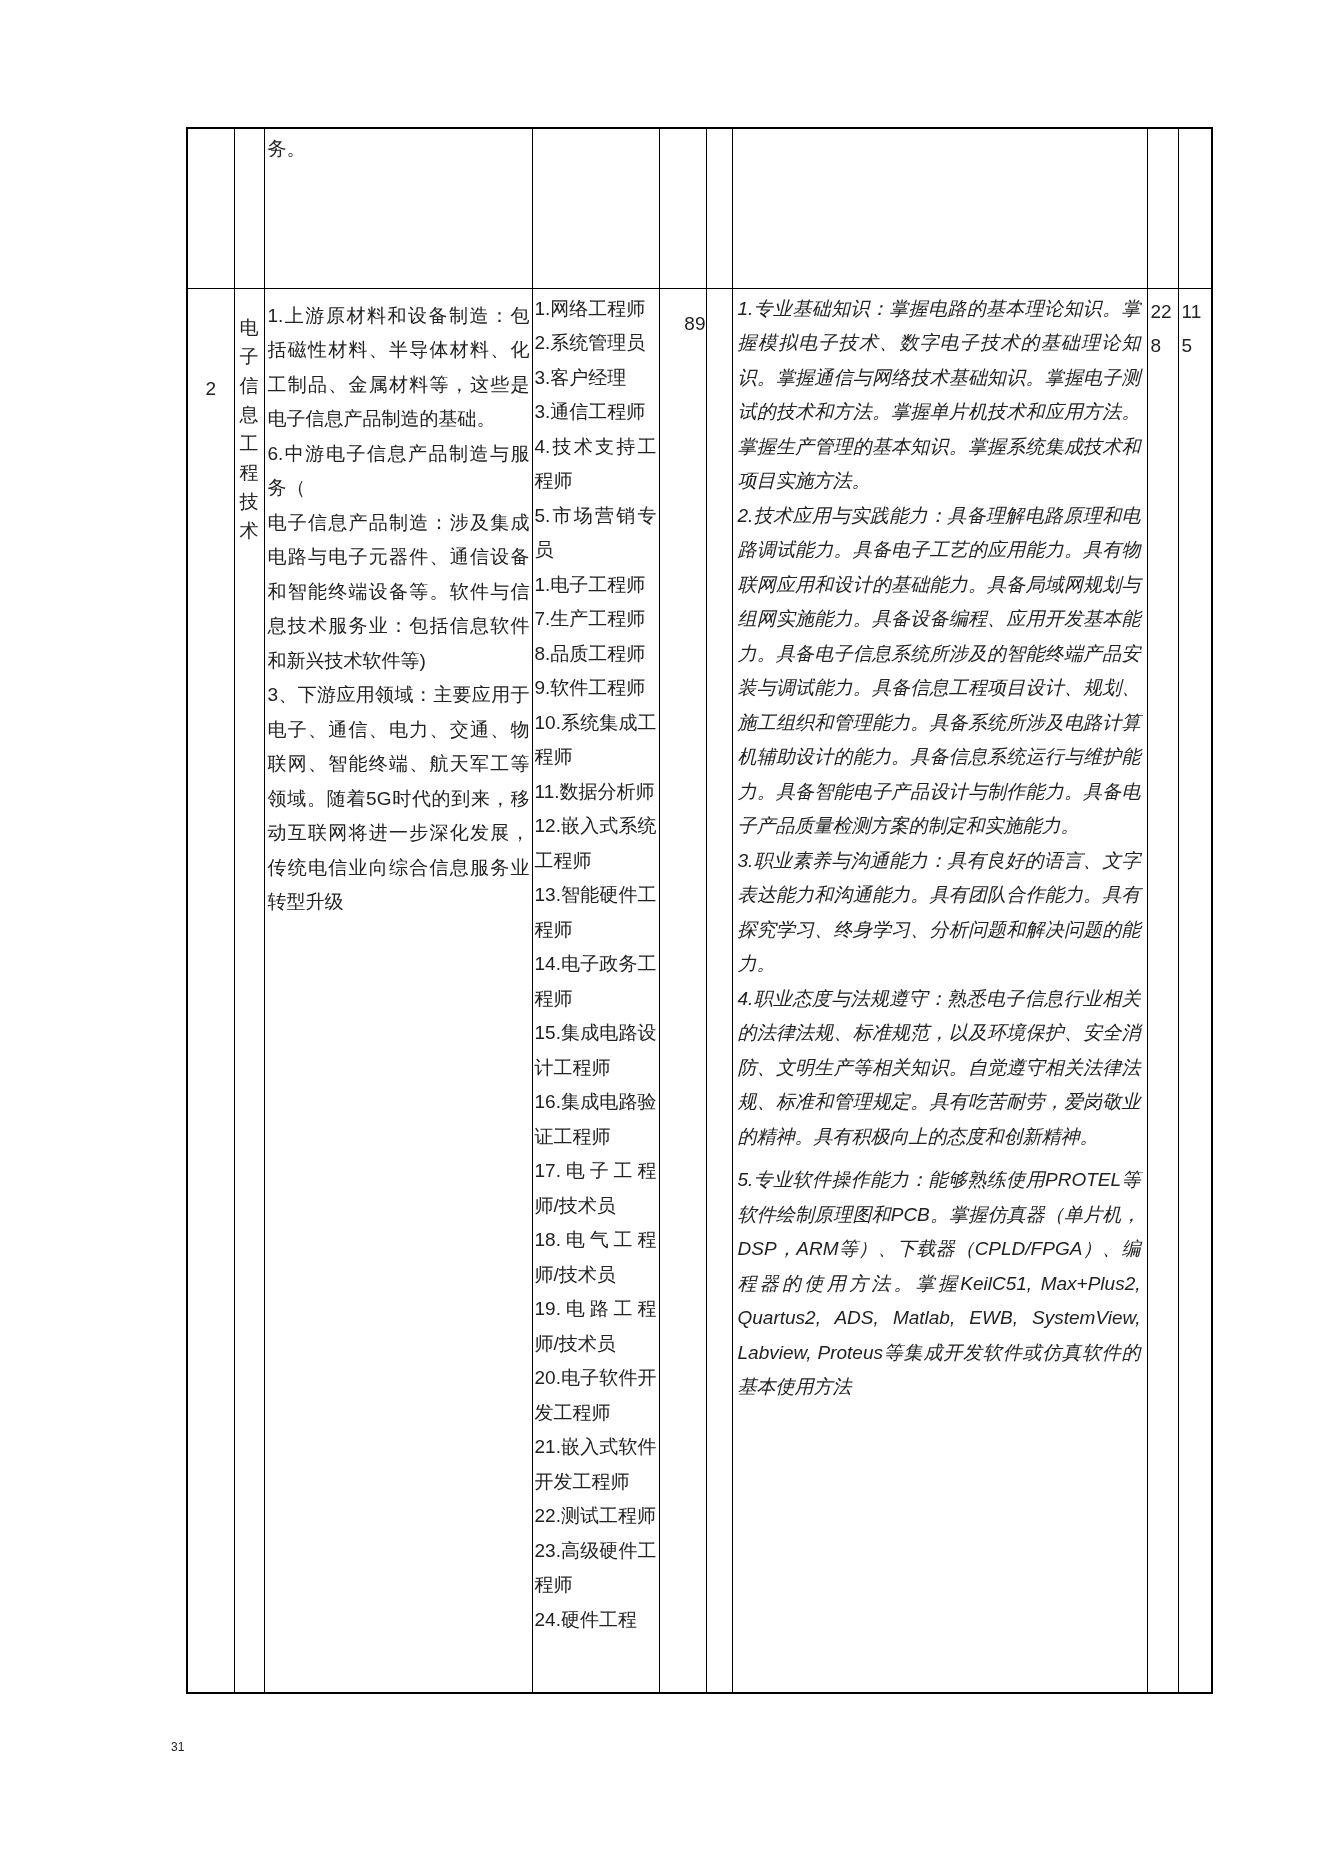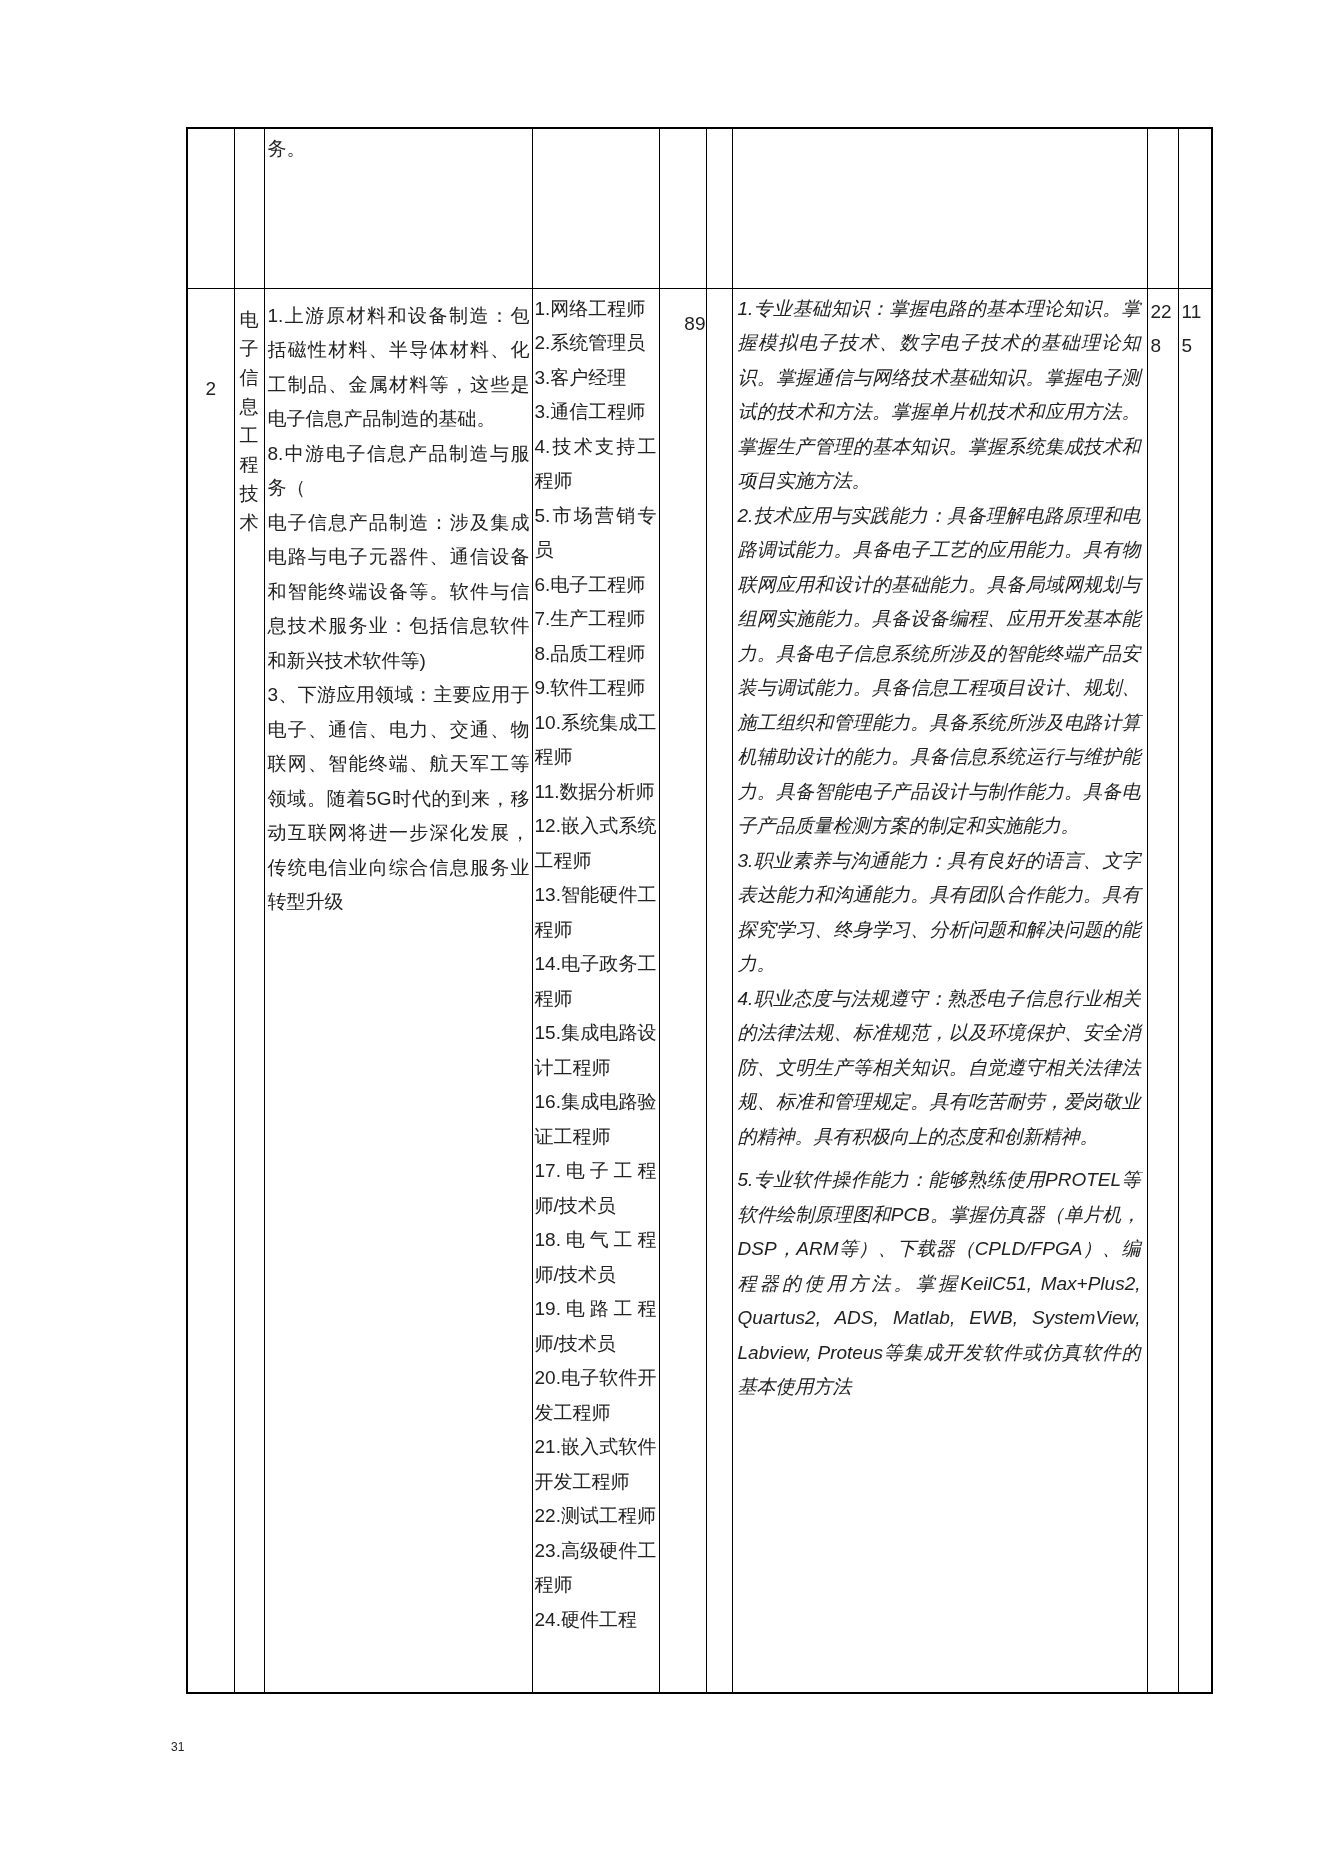--- a/index.html
+++ b/index.html
@@ -42,21 +42,21 @@
     text-justify: inter-character;
   }
   .cont-text { padding: 3px 2px 0 3px; }
 
   .index-num {
     padding-top: 83px;
     text-align: center;
   }
   .major-vertical {
     width: 21px;
-    margin: 16px auto 0 auto;
+    margin: 24px auto 0 auto;
     font-size: 19px;
     line-height: 29px;
     text-align: center;
     word-break: break-all;
   }
   .desc-cell  { padding: 10px 2px 0 3px; }
   .jobs-cell  { padding: 3px 2px 0 2px; }
   .req-cell   { padding: 3px 6px 0 5px; font-style: italic; }
   .req-cell p, .desc-cell p { margin: 0; }
   .req-gap { margin-top: 9px !important; }
@@ -121,34 +121,34 @@
         </div>
       </td>
       <td>
         <div class="clip-main">
           <div class="major-vertical">电子信息工程技术</div>
         </div>
       </td>
       <td>
         <div class="clip-main txt just desc-cell">
           <p>1.上游原材料和设备制造：包括磁性材料、半导体材料、化工制品、金属材料等，这些是电子信息产品制造的基础。</p>
-          <p>8.中游电子信息产品制造与服务（</p>
+          <p>6.中游电子信息产品制造与服务（</p>
           <p>电子信息产品制造：涉及集成电路与电子元器件、通信设备和智能终端设备等。软件与信息技术服务业：包括信息软件和新兴技术软件等)</p>
           <p>3、下游应用领域：主要应用于电子、通信、电力、交通、物联网、智能终端、航天军工等领域。随着5G时代的到来，移动互联网将进一步深化发展，传统电信业向综合信息服务业转型升级</p>
         </div>
       </td>
       <td>
         <div class="clip-main txt just jobs-cell">
           <div>1.网络工程师</div>
           <div>2.系统管理员</div>
           <div>3.客户经理</div>
           <div>3.通信工程师</div>
           <div>4.技术支持工程师</div>
           <div>5.市场营销专员</div>
-          <div>6.电子工程师</div>
+          <div>1.电子工程师</div>
           <div>7.生产工程师</div>
           <div>8.品质工程师</div>
           <div>9.软件工程师</div>
           <div>10.系统集成工程师</div>
           <div>11.数据分析师</div>
           <div>12.嵌入式系统工程师</div>
           <div>13.智能硬件工程师</div>
           <div>14.电子政务工程师</div>
           <div>15.集成电路设计工程师</div>
           <div>16.集成电路验证工程师</div>

